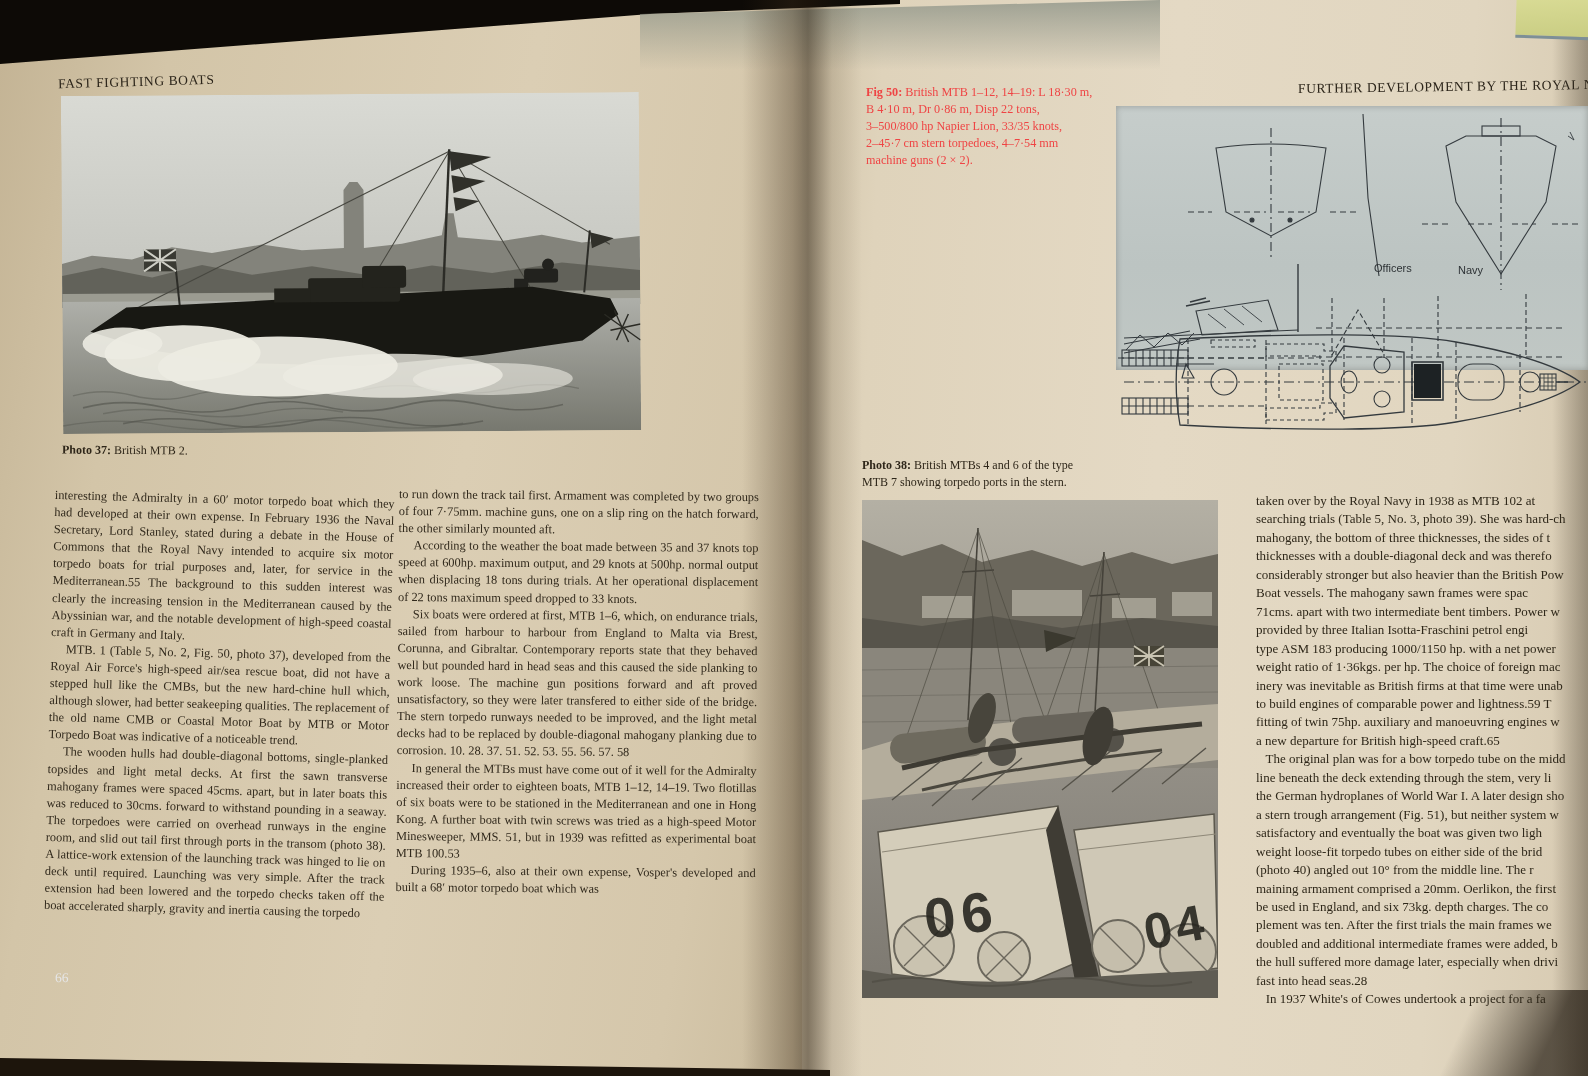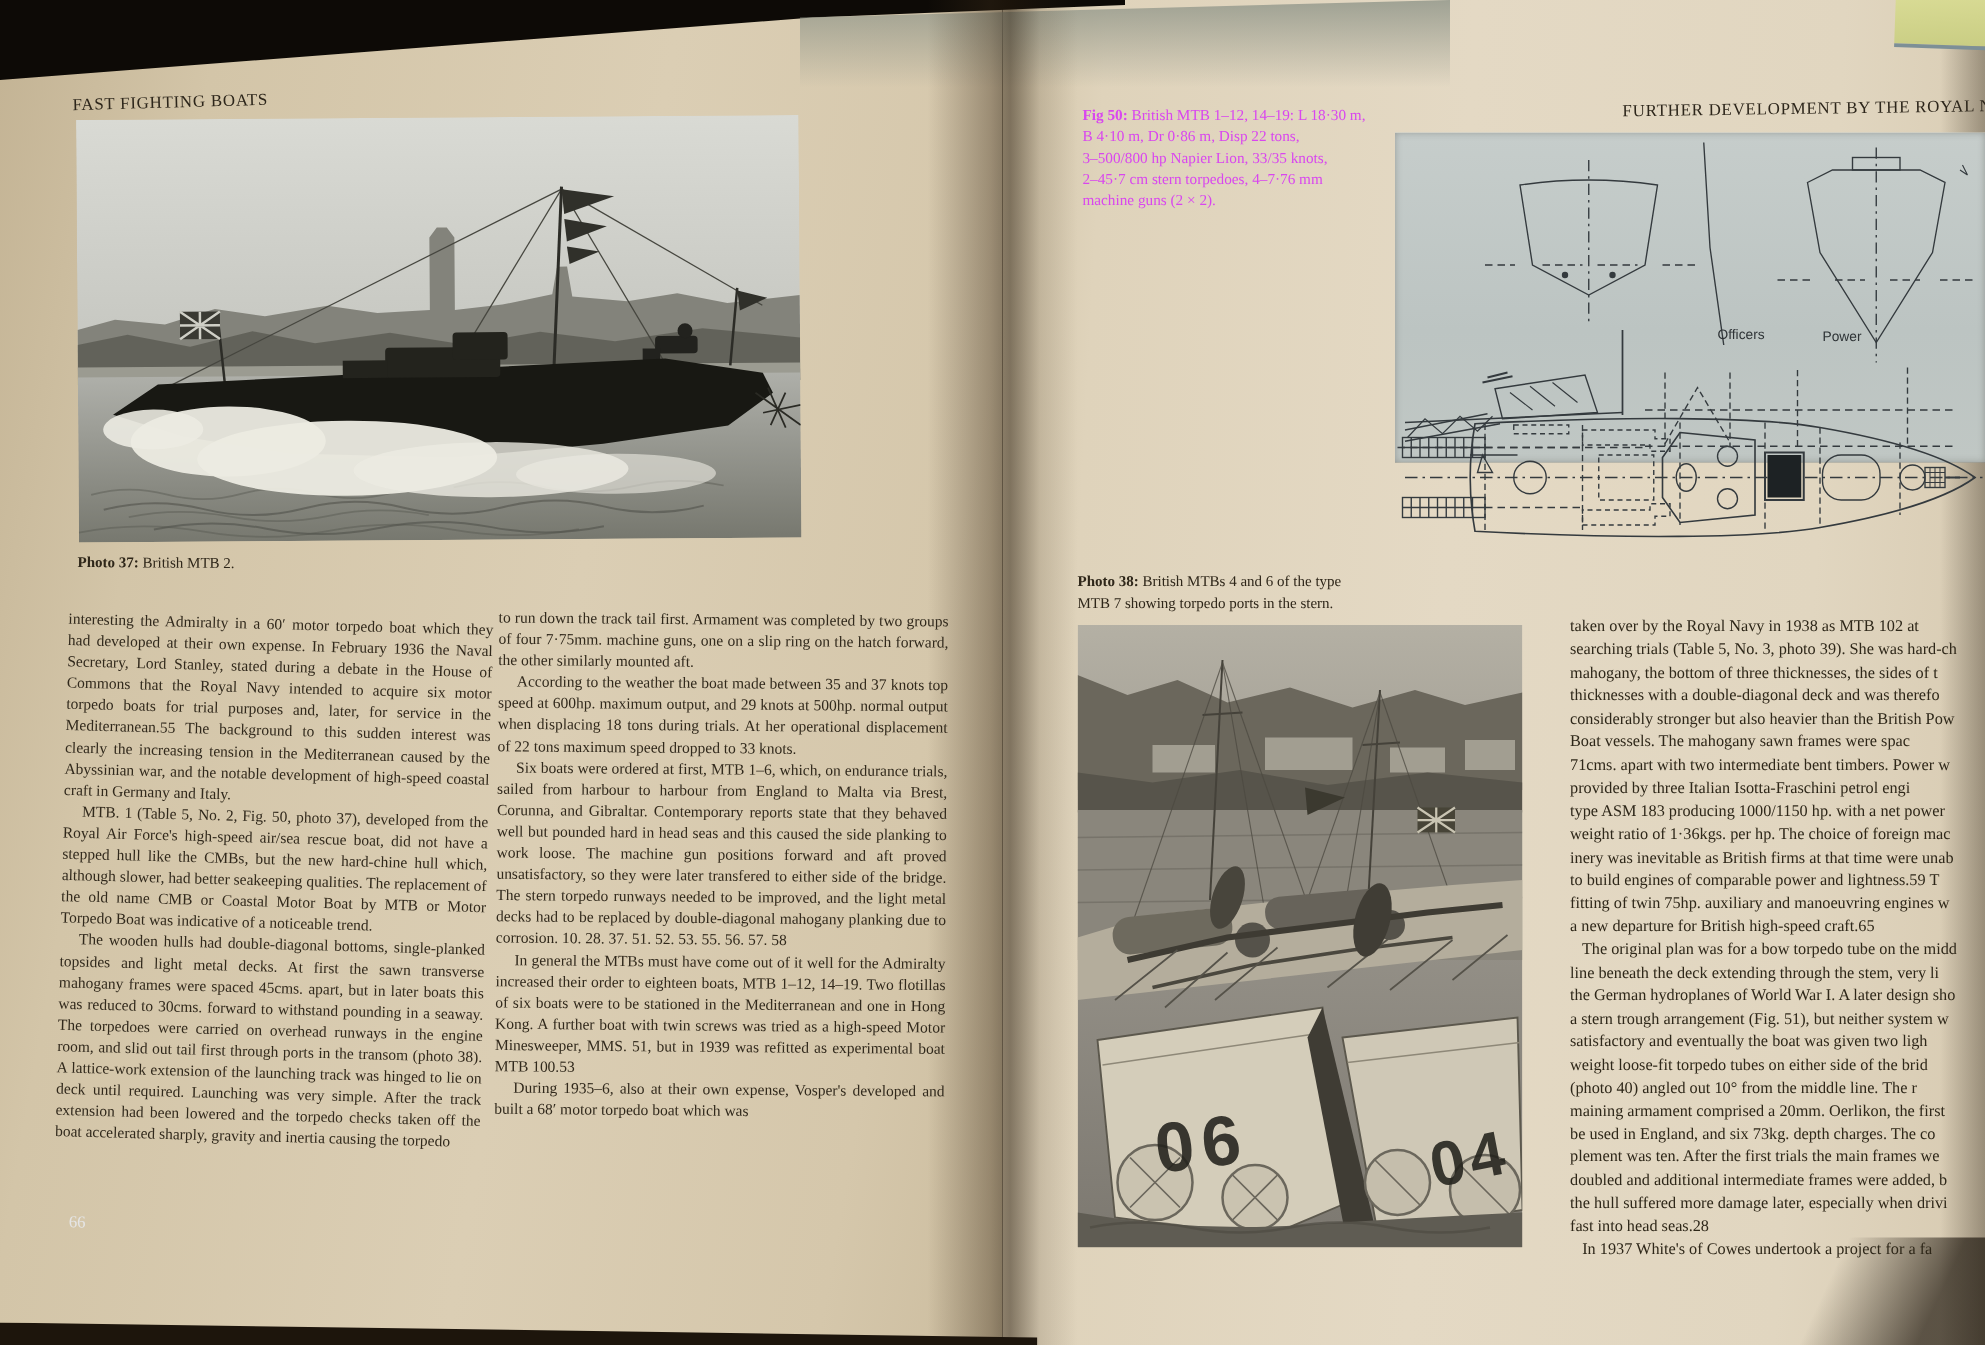--- a/index.html
+++ b/index.html
@@ -57,21 +57,21 @@
     font-size:13.5px;letter-spacing:.6px;color:#2d261b;white-space:nowrap;
   }
   .caption{font-size:12px;color:#2e2619;line-height:17px;}
   .caption b{font-weight:bold;}
   .bodycol{font-size:12.4px;color:#31291c;line-height:17.1px;text-align:justify;}
   .bodycol .para{margin:0;text-indent:15px;}
   .bodycol .para:first-child{text-indent:0;}
   .linecol{font-size:13px;color:#2e2719;line-height:18.45px;}
   .linecol .rline{white-space:pre;}
   .pageno{font-size:13.5px;color:#e5e5e5;}
-  .figcap{font-size:12.2px;color:#d946ef;line-height:17px;}
+  .figcap{font-size:12.2px;color:#ef4444;line-height:17px;}
   .figcap .rline{white-space:pre;}
   
   #fig50-panel{
     left:1116px;top:106px;width:472px;height:264px;
     background:linear-gradient(180deg,#c6cdcb 0%,#bcc4c2 60%,#c0c7c4 100%);
     box-shadow:0 0 6px rgba(60,60,55,.35) inset;
   }
   .diag-label{
     position:absolute;font-family:"Liberation Sans","DejaVu Sans",sans-serif;
     font-size:11px;color:#2e3336;
@@ -204,21 +204,21 @@
 
 <div class="abs pageno" style="left:55px;top:970px;transform:rotate(1deg);">66</div>
 
 <div class="abs running-head" style="left:1298px;top:79px;transform:rotate(-.8deg);">FURTHER DEVELOPMENT BY THE ROYAL N</div>
 
 <div class="abs figcap" style="left:866px;top:84px;width:262px;">
   <div class="rline"><b>Fig 50: </b><span>British MTB 1–12, 14–19: L 18·30 m,</span></div>
   <div>
       <div class="rline">B 4·10 m, Dr 0·86 m, Disp 22 tons,</div>
       <div class="rline">3–500/800 hp Napier Lion, 33/35 knots,</div>
-      <div class="rline">2–45·7 cm stern torpedoes, 4–7·76 mm</div>
+      <div class="rline">2–45·7 cm stern torpedoes, 4–7·54 mm</div>
       <div class="rline">machine guns (2 × 2).</div>
     </div>
 </div>
 
 <div class="abs" id="fig50-panel">
   <svg width="472" height="352" viewBox="0 0 472 352">
     <g stroke="#343a3e" fill="none" stroke-width="1.1">
 
       <g>
         <path d="M100,42 Q155,34 210,42 L200,106 L155,130 L110,106 Z"></path>
@@ -287,21 +287,21 @@
         <path d="M428,268 V284 M432,268 V284 M436,268 V284 M424,272 H440 M424,280 H440" stroke-width=".8"></path>
         <path d="M440,276 H452" stroke-width="1.6"></path>
 
         <path d="M150,234 V318 M228,232 V314 M296,232 V320 M340,236 V316 M404,248 V306 M72,233 V319" stroke-dasharray="5 3"></path>
       </g>
 
       <path d="M452,30 l6,4 m-4,-8 l4,8" stroke-width=".9"></path>
     </g>
   </svg>
   <div class="diag-label" style="left:258px;top:156px;">Officers</div>
-  <div class="diag-label" style="left:342px;top:158px;">Power</div>
+  <div class="diag-label" style="left:342px;top:158px;">Navy</div>
 </div>
 
 <div class="abs caption" style="left:862px;top:457px;">
   <div><b>Photo 38: </b><span>British MTBs 4 and 6 of the type</span></div>
   <div>MTB 7 showing torpedo ports in the stern.</div>
 </div>
 
 <div class="abs photo" id="photo38">
   <svg width="356" height="498" viewBox="0 0 356 498">
     <defs>

